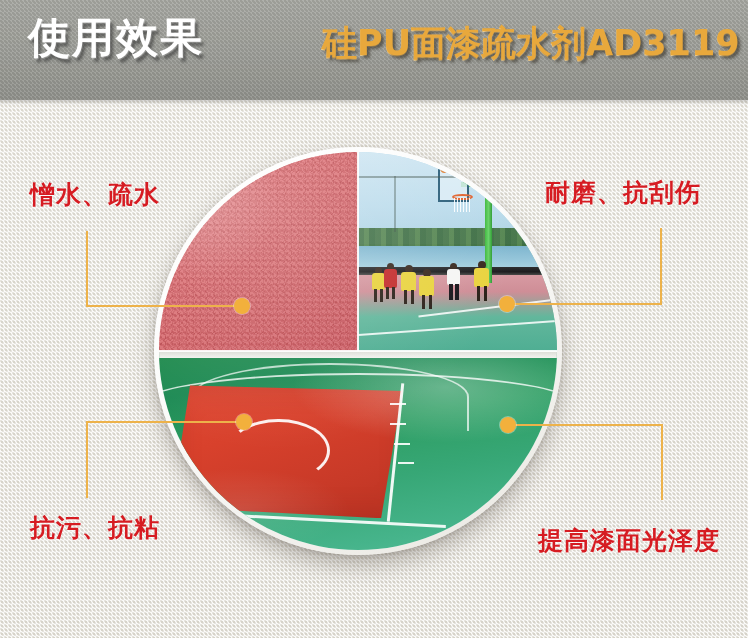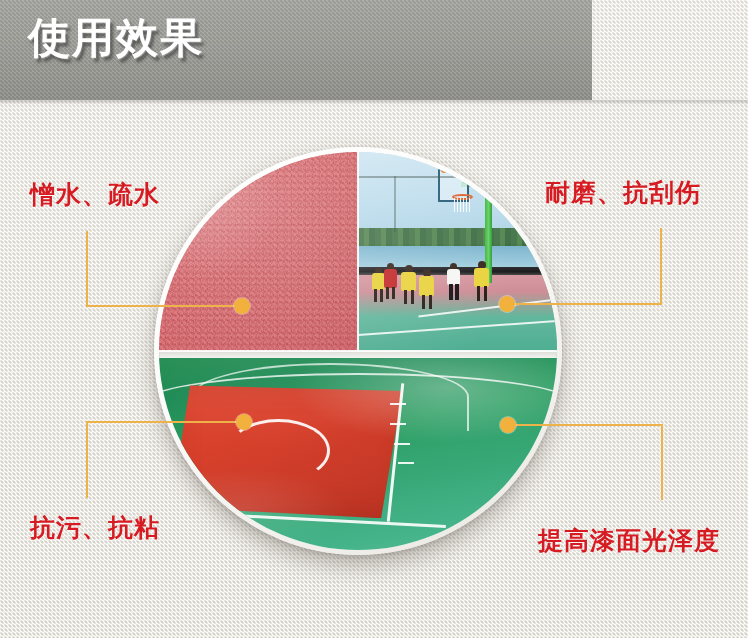--- a/index.html
+++ b/index.html
@@ -21,21 +21,21 @@
     position:absolute; inset:0;
     background-image:
       repeating-linear-gradient(45deg, rgba(255,255,255,.85) 0 2px, rgba(196,192,182,.30) 2px 4px),
       repeating-linear-gradient(-45deg, rgba(255,255,255,.55) 0 2px, rgba(190,186,176,.22) 2px 4px),
       linear-gradient(180deg,#f3f1ea 0%,#eceae1 45%,#e8e5dc 100%);
     background-size:4px 4px,4px 4px,100% 100%;
   }
 
   
   #header {
-    position:absolute; left:0; top:0; width:592px; height:100px;
+    position:absolute; left:0; top:0; width:748px; height:100px;
     background:
       repeating-linear-gradient(45deg, rgba(255,255,255,.10) 0 2px, rgba(90,90,88,.12) 2px 4px),
       linear-gradient(180deg,#a6a7a1 0%,#9b9c96 55%,#8f908a 100%);
     background-size:4px 4px,100% 100%;
     overflow:hidden;
   }
   #header-shadow{
     position:absolute;left:0;top:100px;width:748px;height:5px;
     background:linear-gradient(180deg,rgba(60,60,58,.22),rgba(60,60,58,0));
     pointer-events:none;
@@ -176,20 +176,21 @@
   #lbl-bl{left:30px; top:515px;}
   #lbl-br{left:538px; top:528px;}
 </style>
 </head>
 <body>
 
 <div id="page"></div>
 
 <div id="header">
   <div class="hd-left">使用效果</div>
+  <div class="hd-title">硅PU面漆疏水剂AD3119</div>
 </div>
 <div id="header-shadow"></div>
 
 <div id="circle-wrap">
   <div id="circle">
 
     <div class="q-tl"></div>
 
     <div class="q-tr">
       <div class="sky"></div>

